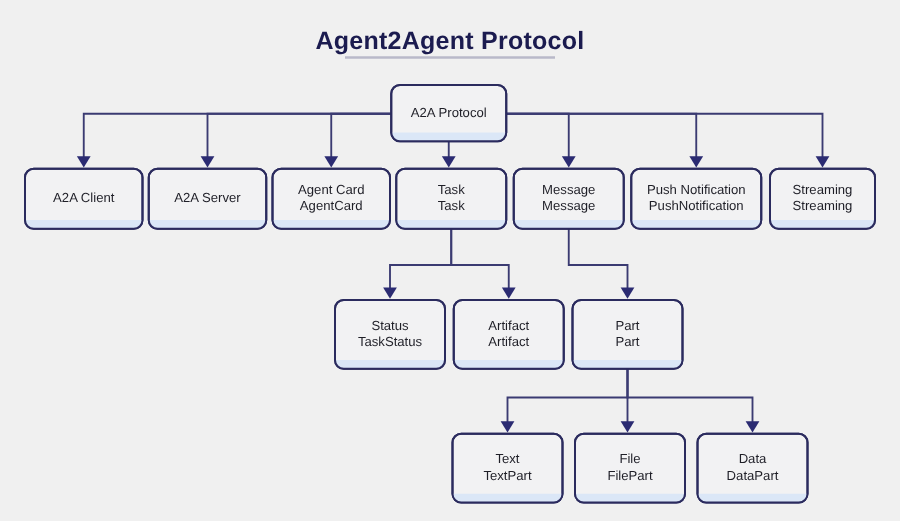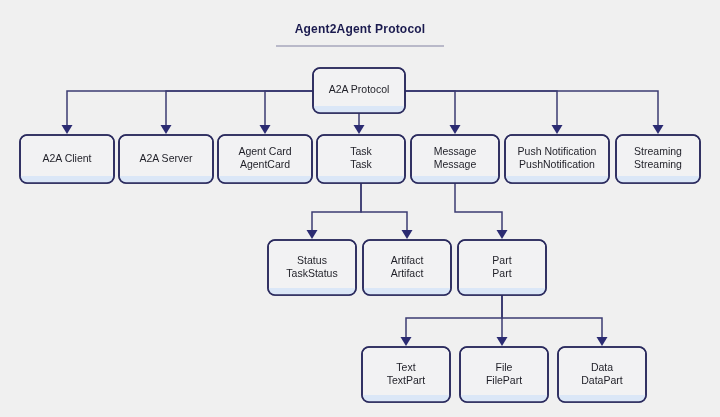--- a/index.html
+++ b/index.html
@@ -21,21 +21,21 @@
     width: 720px;
     height: 417px;
     background: #f0f0f0;
   }
   .page-title {
     position: absolute;
     left: 0;
     top: 22px;
     width: 720px;
     text-align: center;
-    font-size: 12px;
+    font-size: 20px;
     font-weight: bold;
     color: #1b1b4f;
     letter-spacing: 0.2px;
   }
   .title-underline {
     position: absolute;
     left: 276px;
     top: 45px;
     width: 168px;
     height: 2px;

